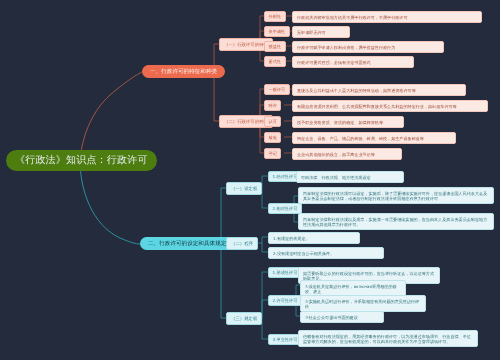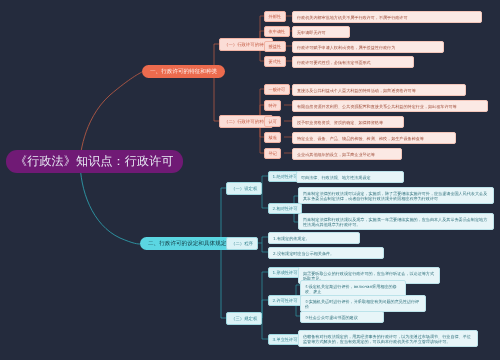--- a/index.html
+++ b/index.html
@@ -22,25 +22,25 @@
   .node {
     position: absolute;
     display: flex;
     align-items: center;
     line-height: 1.25;
     white-space: pre-wrap;
     word-break: break-all;
   }
   
   .n-root {
-    background: #701a75;
+    background: #4d7c0f;
     color: #E8ECF5;
     border-radius: 11px;
     padding: 4px 9px;
-    font-size: 12px;
+    font-size: 10px;
     letter-spacing: .2px;
     white-space: nowrap;
     text-align: center;
   }
   
   .n-b1 {
     background: #EC6B4E;
     color: #FFF3EF;
     border-radius: 9px;
     padding: 3px 8px;

